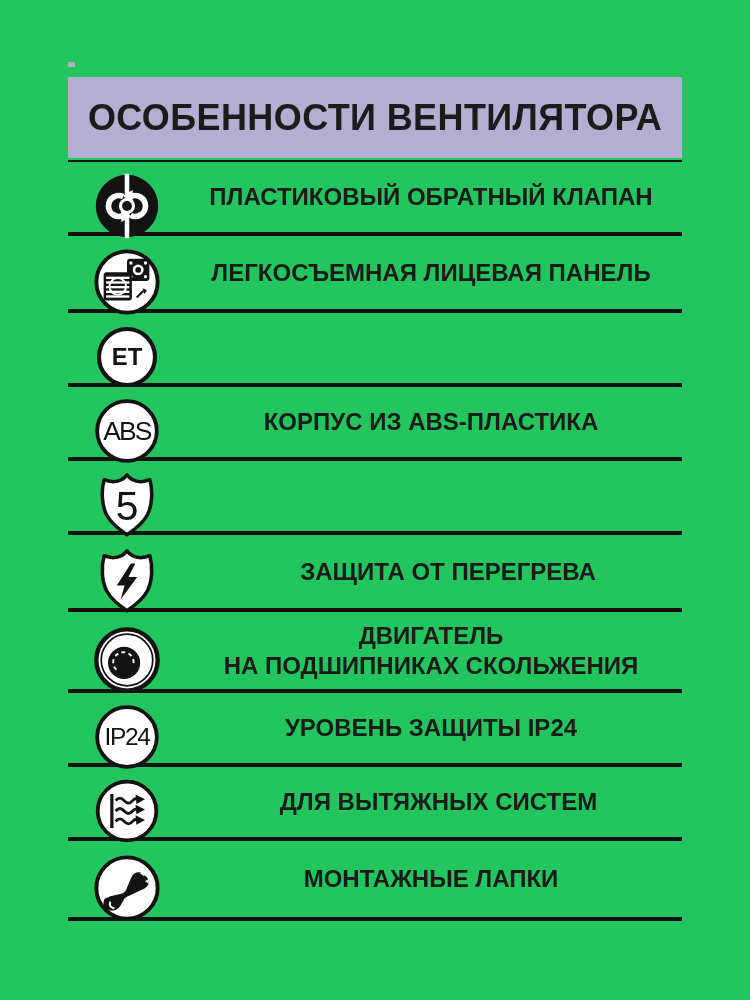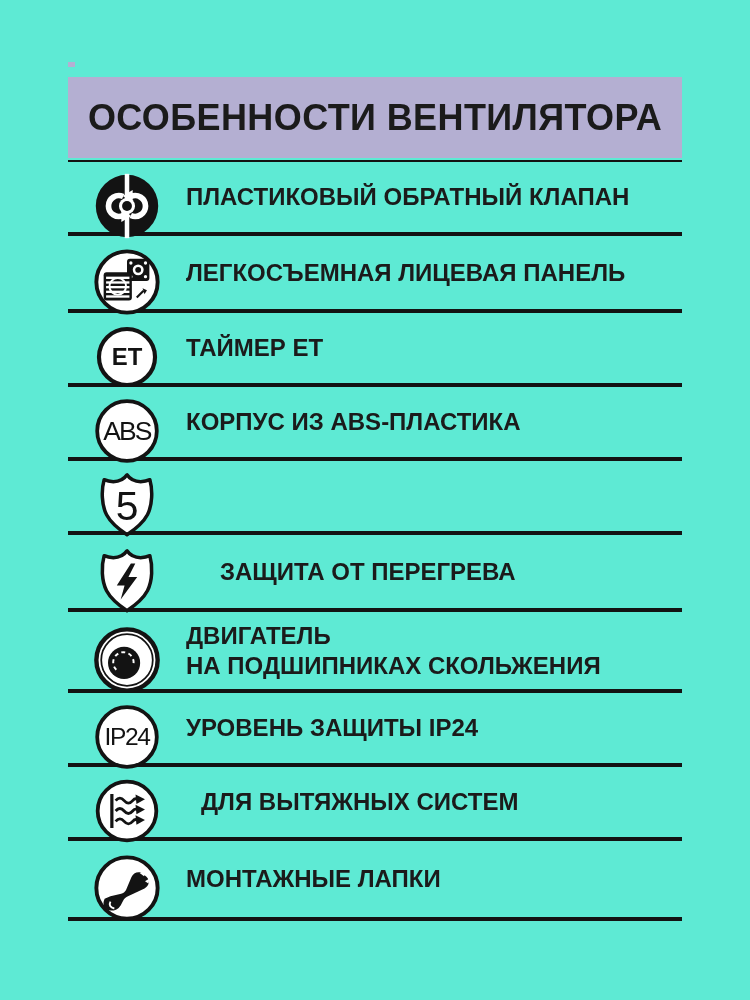--- a/index.html
+++ b/index.html
@@ -1,29 +1,29 @@
 <!DOCTYPE html>
 <html><head>
 <meta charset="utf-8">
 <style>
   html,body{margin:0;padding:0;background:#ffffff;}
-  .canvas{position:relative;width:750px;height:1000px;background:#5eead4;overflow:hidden;
+  .canvas{position:relative;width:750px;height:1000px;background:#22c55e;overflow:hidden;
           font-family:"Liberation Sans",sans-serif;}
   .speck{position:absolute;left:68px;top:62px;width:7px;height:5px;background:#b4afd2;}
   .sheet{position:absolute;left:68px;top:77px;width:614px;}
   .header{height:81px;display:flex;align-items:center;justify-content:center;
           background:#b4afd2;color:#1b1b1b;font-size:36px;font-weight:bold;
           letter-spacing:.4px;white-space:nowrap;}
   .topline{height:2px;background:#131313;margin-top:2px;}
   .row{display:flex;align-items:center;border-bottom:4px solid #131313;height:70px;}
   .row.h73{height:73px}
   .row.h77{height:77px}
   .row.h76{height:76px}
   .icon-cell{width:118px;flex:none;display:flex;align-items:center;justify-content:center;margin-top:18px;}
-  .label-cell{flex:1;text-align:left;color:#1b1b1b;font-weight:bold;font-size:24px;
+  .label-cell{flex:1;text-align:center;color:#1b1b1b;font-weight:bold;font-size:24px;
               line-height:1.22;padding-right:6px;}
   .label-cell .line{display:block;}
   svg{display:block;}
   svg text{font-family:"Liberation Sans",sans-serif;}
 </style>
 </head>
 <body>
 
 <div class="canvas">
   <div class="speck"></div>
@@ -75,21 +75,20 @@
       <div class="label-cell">ЛЕГКОСЪЕМНАЯ ЛИЦЕВАЯ ПАНЕЛЬ</div>
     </div>
 
     <div class="row" style="border-bottom-color: rgb(19, 19, 19);">
       <div class="icon-cell">
         <svg width="68" height="68" viewBox="0 0 74 74">
           <circle cx="37" cy="37" r="30.5" fill="#fff" stroke="#131313" stroke-width="4.5"></circle>
           <text x="37" y="46" text-anchor="middle" font-size="26" font-weight="bold" fill="#131313">ET</text>
         </svg>
       </div>
-      <div class="label-cell">ТАЙМЕР ET</div>
     </div>
 
     <div class="row" style="border-bottom-color: rgb(19, 19, 19);">
       <div class="icon-cell">
         <svg width="70" height="70" viewBox="0 0 74 74">
           <circle cx="37" cy="37" r="31.5" fill="#fff" stroke="#131313" stroke-width="4"></circle>
           <text x="37" y="46.5" text-anchor="middle" font-size="28" font-weight="400" letter-spacing="-2" fill="#131313">ABS</text>
         </svg>
       </div>
       <div class="label-cell">КОРПУС ИЗ ABS-ПЛАСТИКА</div>

